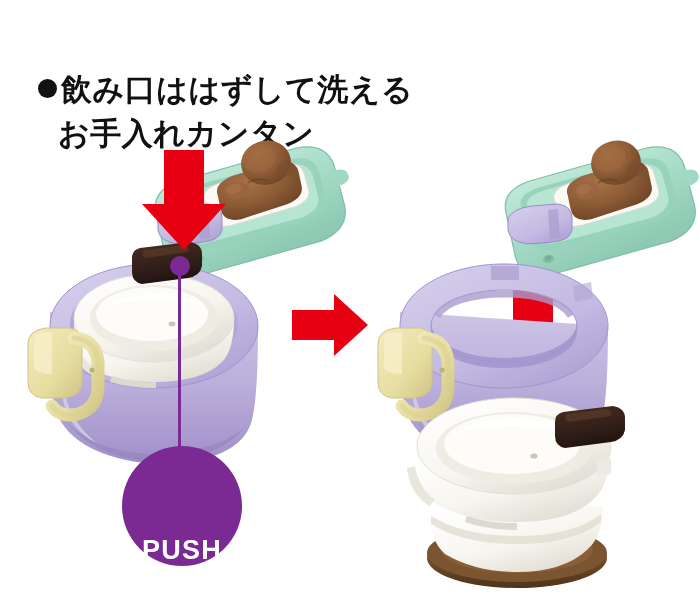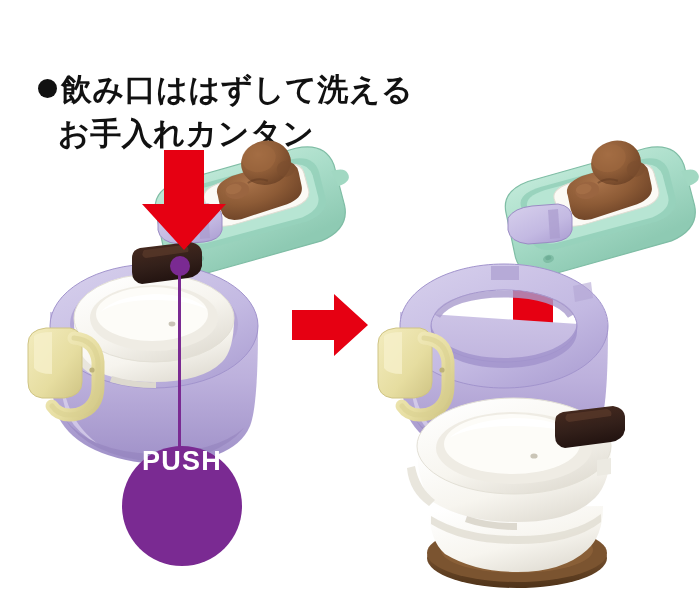--- a/index.html
+++ b/index.html
@@ -40,21 +40,21 @@
   }
   .callout-dot{
     position:absolute;left:158px;top:256px;
     width:20px;height:20px;border-radius:50%;
     background:#7a2a92;
   }
   .push-badge{
     position:absolute;left:110px;top:446px;
     width:120px;height:120px;border-radius:50%;
     background:#7a2a92;
-    display:flex;align-items:flex-start;justify-content:center;
+    display:flex;align-items:flex-end;justify-content:center;
   }
   .push-badge span{
     color:#ffffff;font-weight:700;font-size:27px;
     letter-spacing:1.2px;
     font-family:"Liberation Sans","DejaVu Sans",sans-serif;
   }
 </style>
 </head>
 <body>
 

